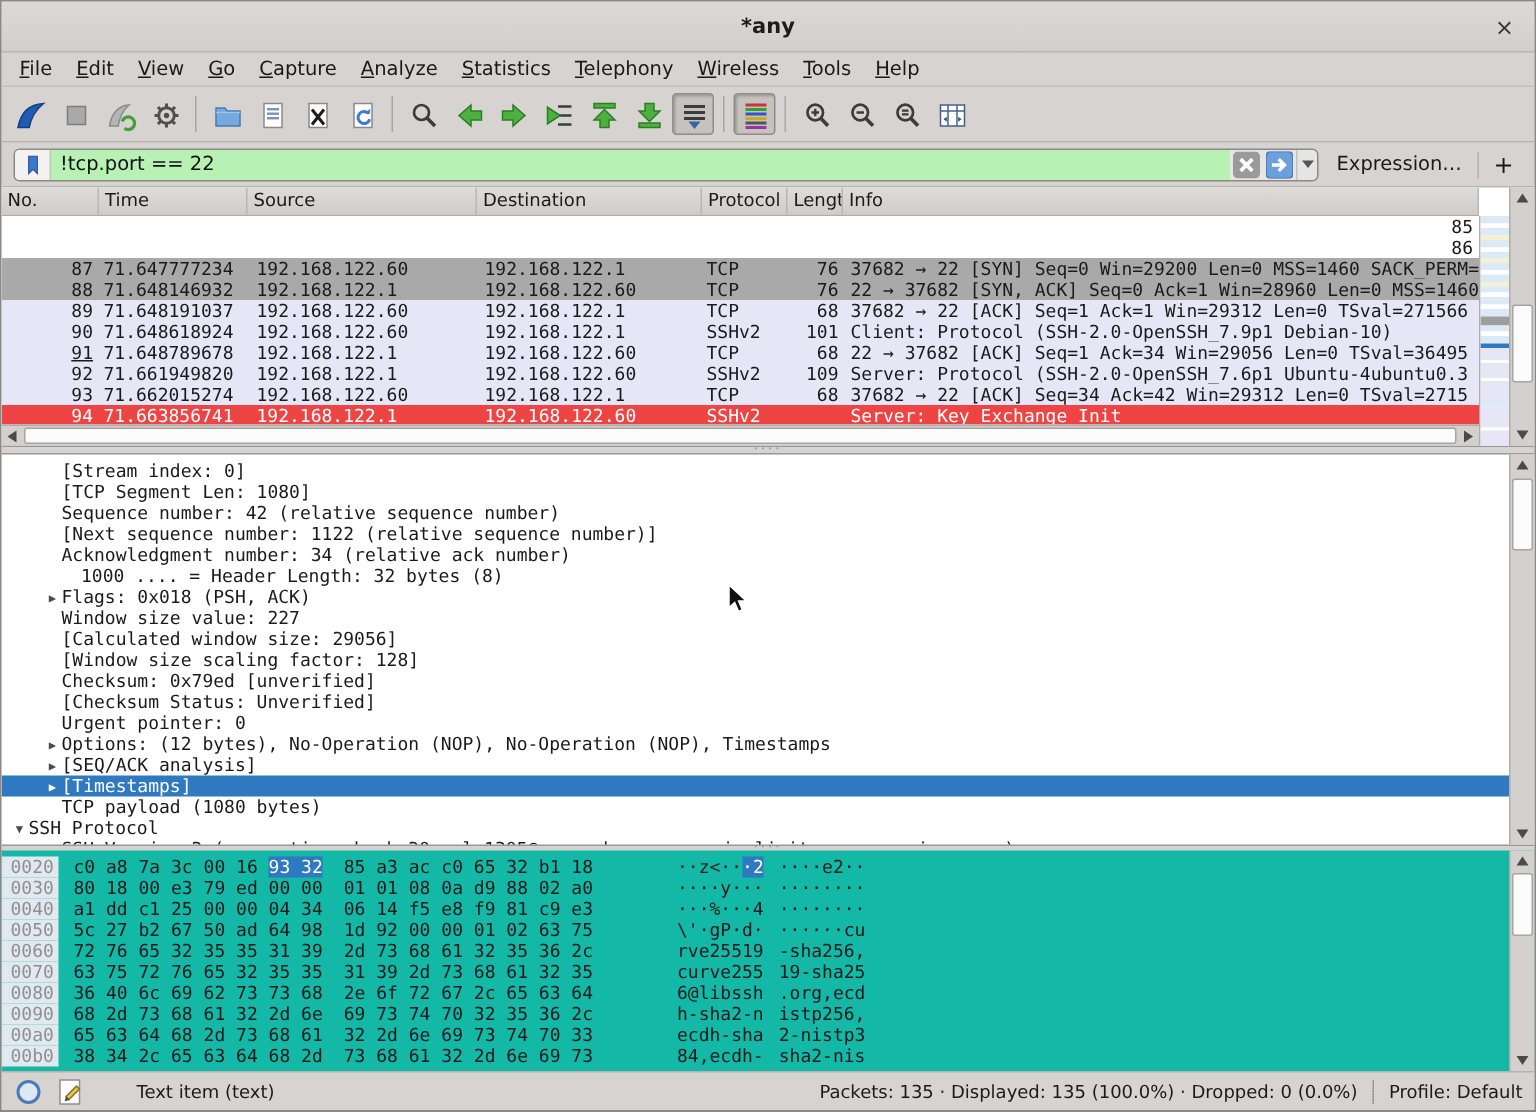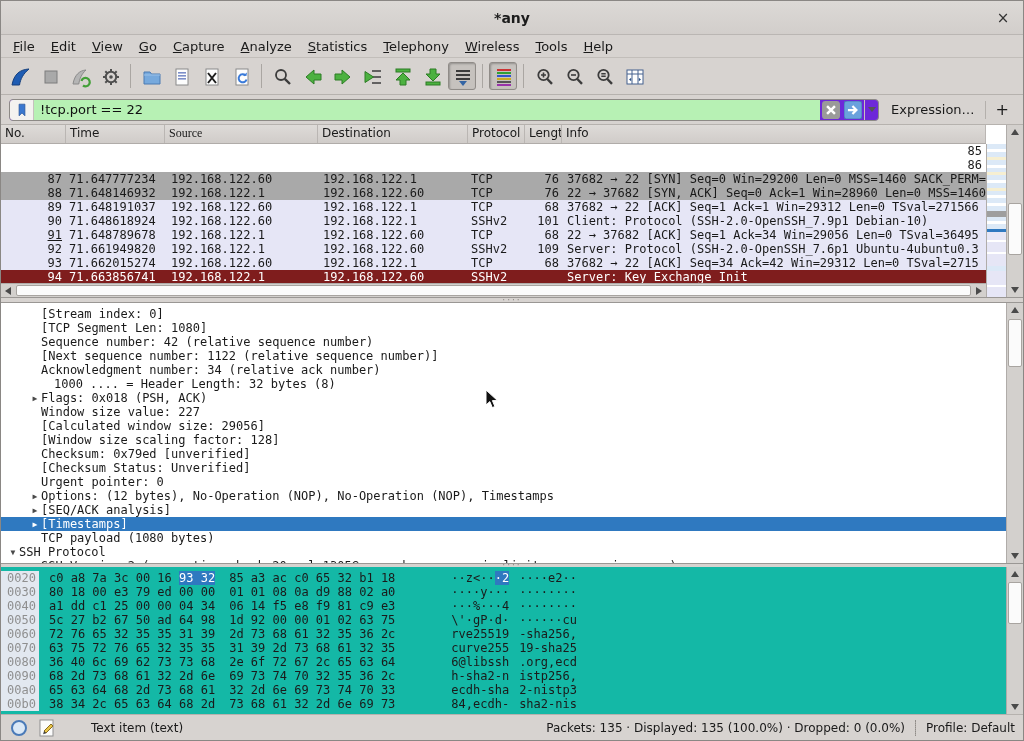--- a/index.html
+++ b/index.html
@@ -22,21 +22,21 @@
   
   .toolbar{height:37px;flex:0 0 37px;display:flex;align-items:center;padding-left:4px;
     background:#d7d3d0;border-bottom:1px solid #b6b2ae;}
   .tbtn{width:28px;height:28px;padding:3px;margin:0 1px;border:1px solid transparent;border-radius:3px;}
   .tbtn svg{width:22px;height:22px;display:block;}
   .tbtn.pressed{background:#c6c2be;border:1px solid #908c88;box-shadow:inset 1px 1px 2px rgba(0,0,0,.25);}
   .tsep{width:1px;height:24px;background:#aaa6a2;margin:0 5px;}
   
   .filterbar{height:30px;flex:0 0 30px;display:flex;align-items:center;background:#d7d3d0;
     padding:0 8px;border-bottom:1px solid #b6b2ae;}
-  .filter-field{flex:1;height:22px;display:flex;align-items:center;background:#6d28d9;
+  .filter-field{flex:1;height:22px;display:flex;align-items:center;background:#e5e5e5;
     border:1px solid #8d8a86;border-radius:4px;overflow:hidden;}
   .fbookmark{width:24px;height:100%;display:flex;align-items:center;justify-content:center;
     border-right:1px solid #c6c2be;background:#f4f2f0;}
   .fbookmark svg{width:16px;height:16px;}
   .finput{flex:1;height:100%;background:#b7f1b4;display:flex;align-items:center;
     padding-left:6px;font-size:13px;color:#111;}
   .fbtn{width:18px;height:18px;margin:0 2px;}
   .fbtn svg{width:18px;height:18px;display:block;}
   .fcaret{width:14px;display:flex;align-items:center;justify-content:center;border-left:1px solid #c6c2be;height:100%;}
   .fcaret i{width:0;height:0;border-left:4px solid transparent;border-right:4px solid transparent;border-top:5px solid #555;}
@@ -55,21 +55,21 @@
   .prow .c0{text-align:right;padding-right:4px;}
   .prow .c1{padding-left:3px;}
   .prow .c2{padding-left:6px;}
   .prow .c3{padding-left:5px;}
   .prow .c4{padding-left:3px;}
   .prow .c5{text-align:right;padding-right:3px;}
   .prow .c6{padding-left:5px;flex:1 1 auto;}
   .prow.white{background:#fff;flex-direction:column;}
   .prow.gray{background:#a9a9a9;}
   .prow.lavender{background:#e6e6f6;}
-  .prow.selected{background:#7f1d1d;color:#fff;}
+  .prow.selected{background:#ef4444;color:#fff;}
   
   .minimap{width:20px;flex:0 0 20px;margin-top:19px;border-left:1px solid #b0aca9;overflow:hidden;background:#fff;}
   .stripe{width:100%;}
   .vscroll{width:17px;flex:0 0 17px;background:#d3d0cd;border-left:1px solid #b0aca9;position:relative;}
   .sbtn{position:absolute;left:0;width:16px;height:14px;display:flex;align-items:center;justify-content:center;}
   .sbtn.up{top:0;} .sbtn.down{bottom:0;}
   .tri-up{width:0;height:0;border-left:4px solid transparent;border-right:4px solid transparent;border-bottom:6px solid #4a4a4a;}
   .tri-down{width:0;height:0;border-left:4px solid transparent;border-right:4px solid transparent;border-top:6px solid #4a4a4a;}
   .tri-left{width:0;height:0;border-top:4px solid transparent;border-bottom:4px solid transparent;border-right:6px solid #4a4a4a;}
   .tri-right{width:0;height:0;border-top:4px solid transparent;border-bottom:4px solid transparent;border-left:6px solid #4a4a4a;}
@@ -303,21 +303,21 @@
     <span class="expr">Expression…</span>
     <span class="fsep2"></span>
     <span class="addbtn">+</span>
   </div>
 
   <div class="packetlist">
     <div class="pl-main">
       <div class="pl-header" id="plheader">
           <div class="hcell" style="flex: 0 0 65px;">No.</div>
           <div class="hcell" style="flex: 0 0 99px;">Time</div>
-          <div class="hcell" style="flex: 0 0 153px; font-family: Liberation Serif, serif;">Source</div>
+          <div class="hcell" style="flex: 0 0 153px;">Source</div>
           <div class="hcell" style="flex: 0 0 150px;">Destination</div>
           <div class="hcell" style="flex: 0 0 57px;">Protocol</div>
           <div class="hcell" style="flex: 0 0 37px;">Length</div>
           <div class="hcell" style="flex: 1 1 auto;">Info</div>
         </div>
       <div class="pl-rows" id="plrows">
           <div class="prow white">
             <div class="pcell c0" style="flex: 0 0 65px;">85</div>
             <div class="pcell c1" style="flex: 0 0 99px;">68.001734936</div>
             <div class="pcell c2" style="flex: 0 0 153px;">fe:54:00:d4:38:2a</div>

